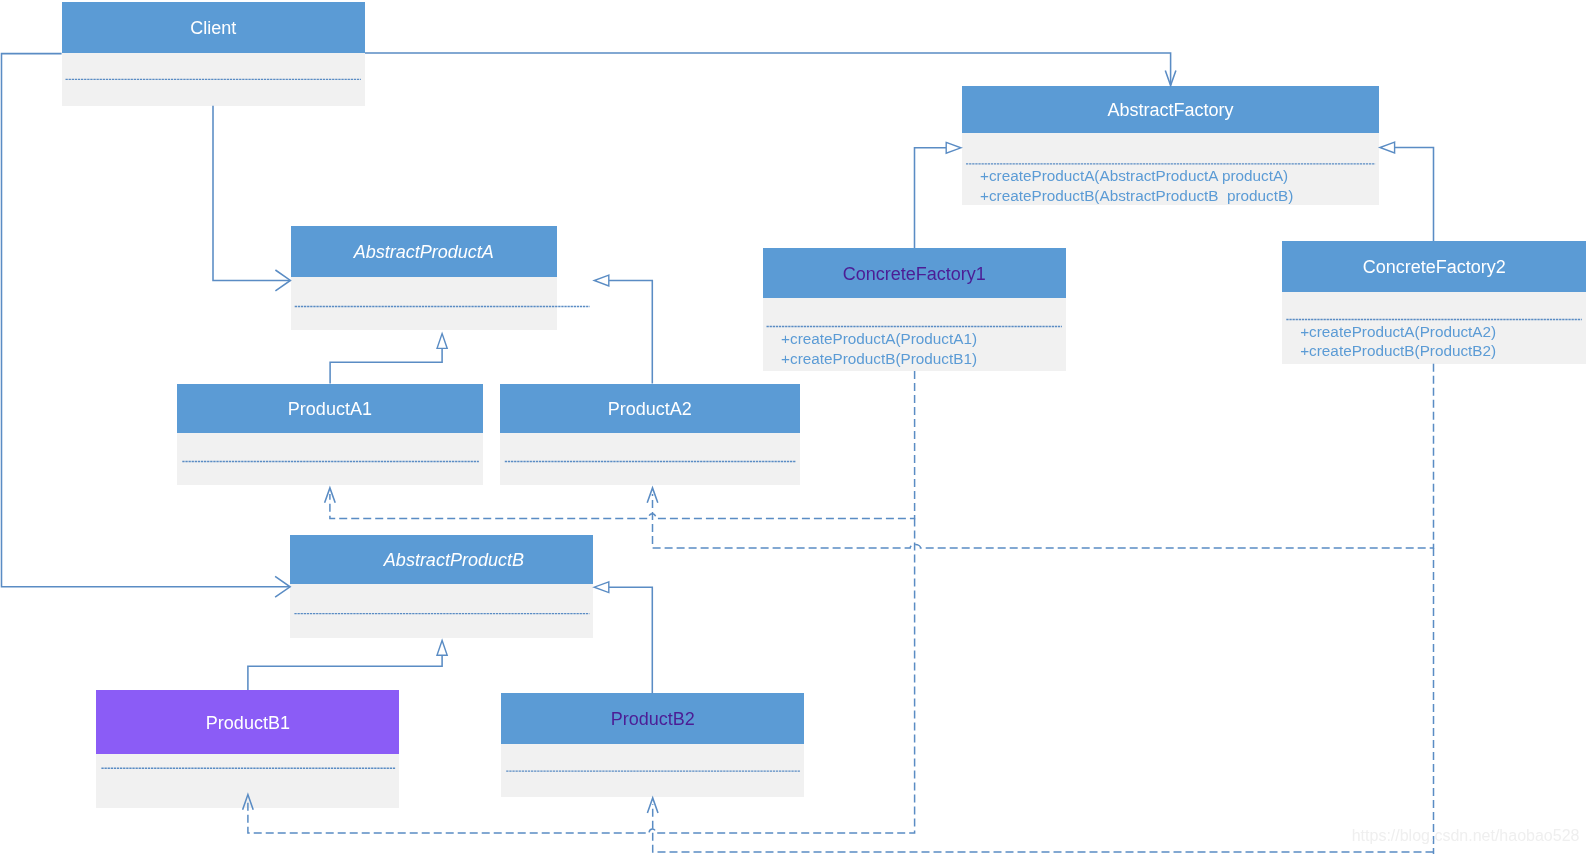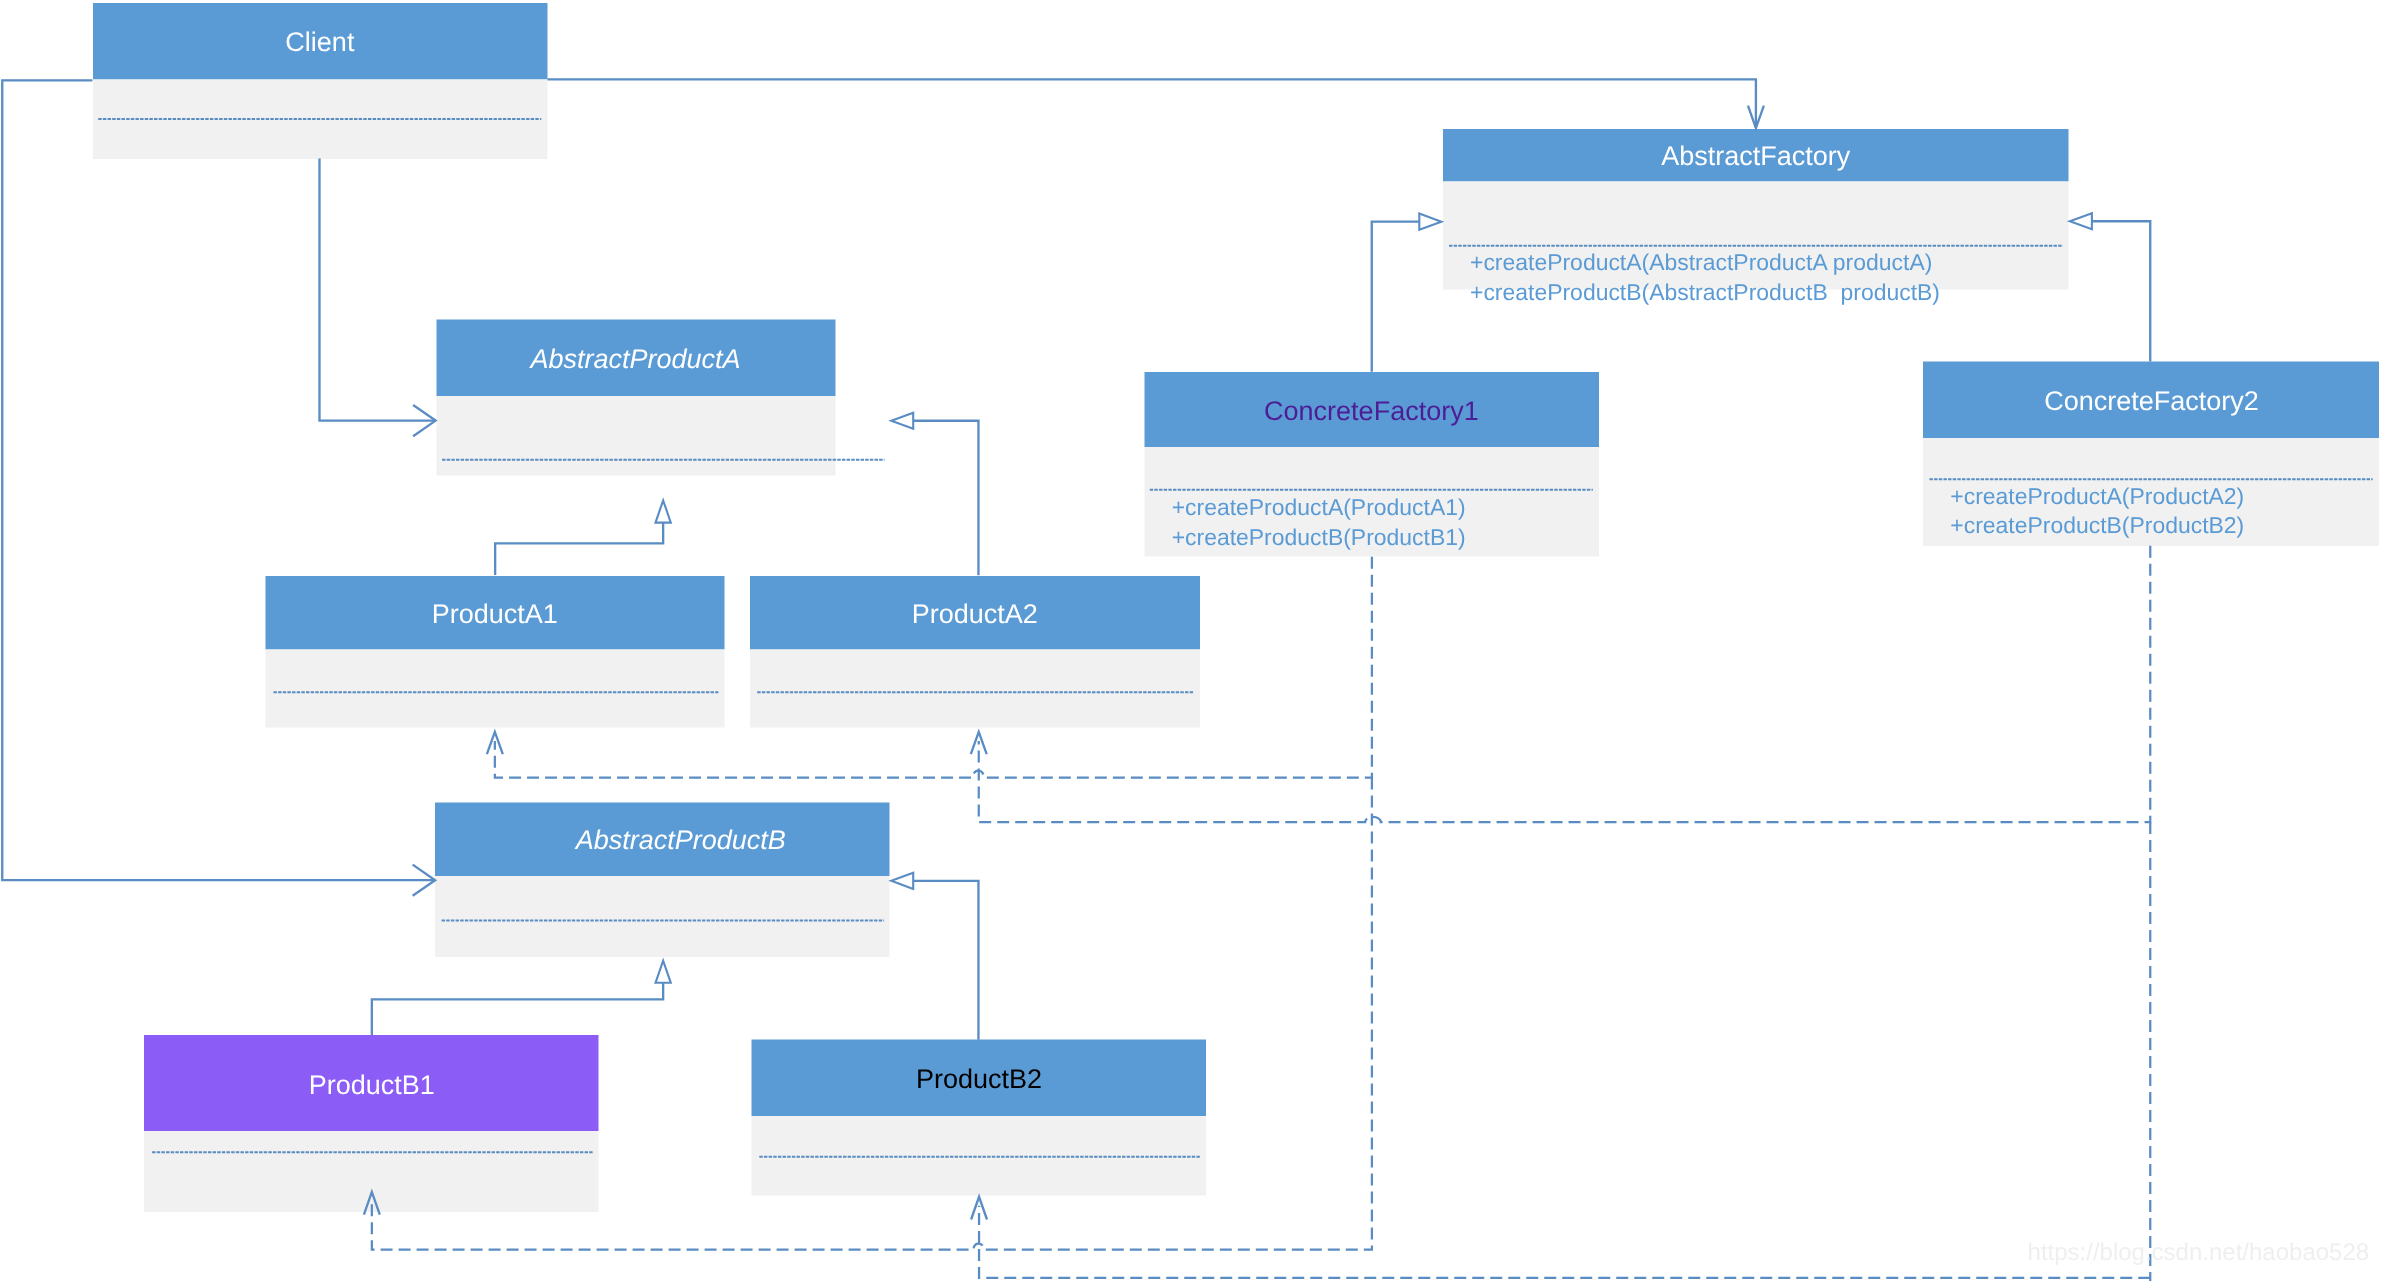--- a/index.html
+++ b/index.html
@@ -22,35 +22,35 @@
 <body>
 
 <div id="canvas" style="background-color: rgb(255, 255, 255);">
 
   <div class="uml" style="left:61.5px;top:2px;width:303.5px;">
     <div class="hdr" style="height: 50.6px; background-color: rgb(91, 155, 213); color: rgb(255, 255, 255);">Client</div>
     <div class="body" style="height: 53.1px; background-color: rgb(241, 241, 241);"></div>
   </div>
 
   <div class="uml" style="left:961.8px;top:85.7px;width:417.5px;">
-    <div class="hdr" style="height: 35px; background-color: rgb(91, 155, 213); color: rgb(255, 255, 255);">AbstractFactory</div>
+    <div class="hdr" style="height: 47px; background-color: rgb(91, 155, 213); color: rgb(255, 255, 255);">AbstractFactory</div>
     <div class="body" style="height: 72.7px; background-color: rgb(241, 241, 241);"></div>
   </div>
 
   <div class="uml" style="left:762.5px;top:247.9px;width:303.5px;">
     <div class="hdr" style="height: 50.4px; background-color: rgb(91, 155, 213); color: #4c1d95;">ConcreteFactory1</div>
     <div class="body" style="height: 72.8px; background-color: rgb(241, 241, 241);"></div>
   </div>
 
   <div class="uml" style="left:1282.3px;top:241px;width:304px;">
     <div class="hdr" style="height: 50.6px; background-color: rgb(91, 155, 213); color: rgb(255, 255, 255);">ConcreteFactory2</div>
     <div class="body" style="height: 72.2px; background-color: rgb(241, 241, 241);"></div>
   </div>
 
-  <div class="uml ital" style="left:290.7px;top:213px;width:266px;text-align:center;">
+  <div class="uml ital" style="left:290.7px;top:226px;width:266px;text-align:center;">
     <div class="hdr" style="height: 50.8px; background-color: rgb(91, 155, 213); color: rgb(255, 255, 255);">AbstractProductA</div>
     <div class="body" style="height: 53.1px; background-color: rgb(241, 241, 241);"></div>
   </div>
 
   <div class="uml ital" style="left:290.4px;top:534.6px;width:303px;">
     <div class="hdr" style="height: 49.9px; background-color: rgb(91, 155, 213); color: rgb(255, 255, 255); padding-left: 24px;">AbstractProductB</div>
     <div class="body" style="height: 53.4px; background-color: rgb(241, 241, 241);"></div>
   </div>
 
   <div class="uml" style="left:176.9px;top:383.5px;width:306px;">
@@ -62,21 +62,21 @@
     <div class="hdr" style="height: 49px; background-color: rgb(91, 155, 213); color: rgb(255, 255, 255);">ProductA2</div>
     <div class="body" style="height: 52.3px; background-color: rgb(241, 241, 241);"></div>
   </div>
 
   <div class="uml" style="left:96.4px;top:690.3px;width:303px;">
     <div class="hdr" style="height: 64px; background-color: #8b5cf6; color: rgb(255, 255, 255);">ProductB1</div>
     <div class="body" style="height: 53.4px; background-color: rgb(241, 241, 241);"></div>
   </div>
 
   <div class="uml" style="left:501.2px;top:693.2px;width:303px;">
-    <div class="hdr" style="height: 50.8px; background-color: rgb(91, 155, 213); color: #000000;">ProductB2</div>
+    <div class="hdr" style="height: 50.8px; background-color: rgb(91, 155, 213); color: #4c1d95;">ProductB2</div>
     <div class="body" style="height: 53.4px; background-color: rgb(241, 241, 241);"></div>
   </div>
 
   <div class="ops" style="left: 980px; top: 166px; color: rgb(91, 155, 213);">
     <div class="op">+createProductA(AbstractProductA productA)</div>
     <div class="op">+createProductB(AbstractProductB  productB)</div>
   </div>
   <div class="ops" style="left: 781.1px; top: 329px; color: rgb(91, 155, 213);">
     <div class="op">+createProductA(ProductA1)</div>
     <div class="op">+createProductB(ProductB1)</div>

